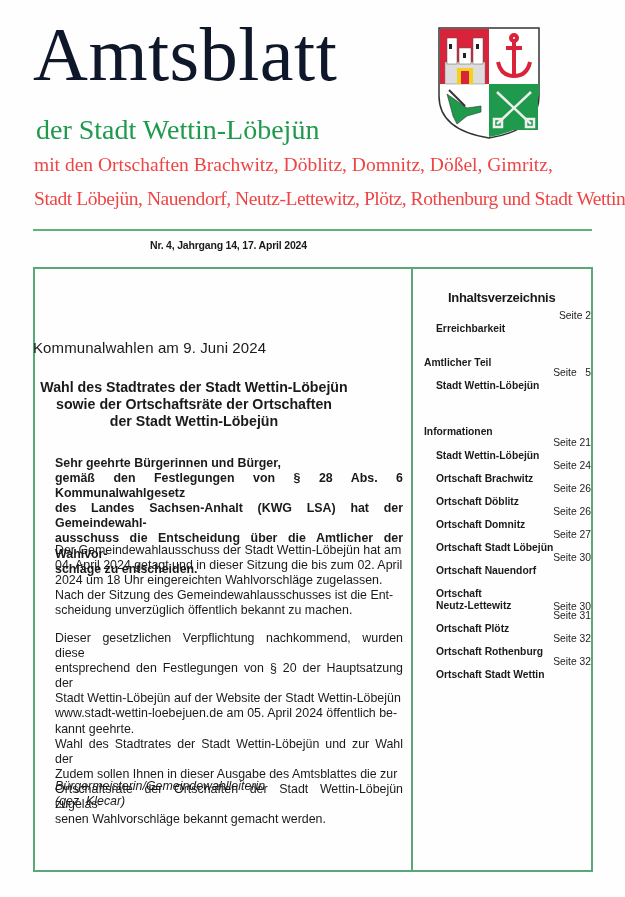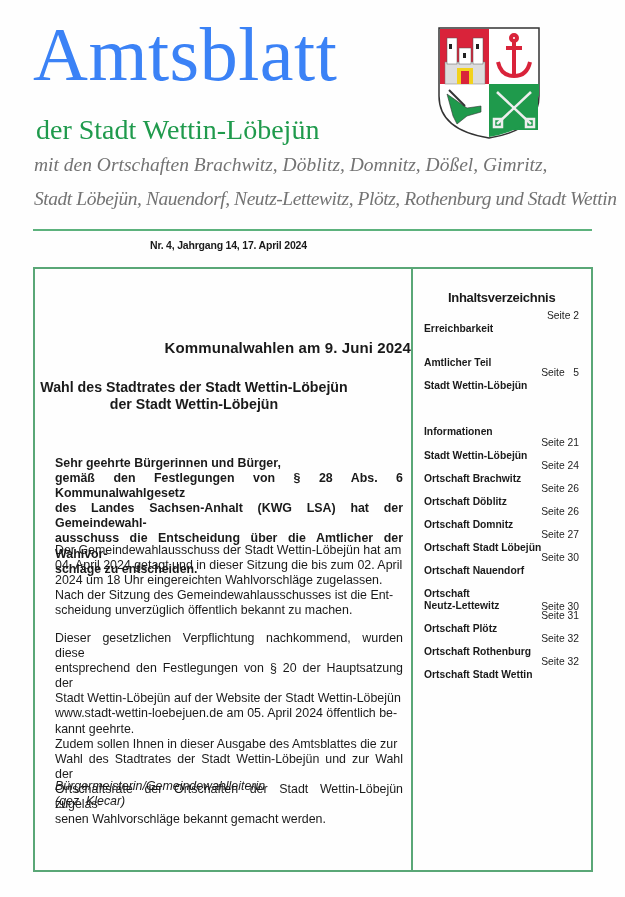--- a/index.html
+++ b/index.html
@@ -1,40 +1,40 @@
 <!DOCTYPE html>
 <html><head>
 <meta charset="utf-8">
 <style>
   html, body { margin:0; padding:0; background:#fefefe; }
   body { width:625px; height:897px; position:relative; overflow:hidden; font-family:"Liberation Sans", sans-serif; color:#1a1a1a; }
   #side-mark { position:absolute; left:23px; top:26px; width:4px; height:16px; font-size:4px; line-height:4px; color:#999; writing-mode:vertical-rl; }
-  #masthead { position:absolute; left:33px; top:8px; font-family:"Liberation Serif", serif; font-size:76px; line-height:92px; color:#3b82f6; letter-spacing:0.5px; }
+  #masthead { position:absolute; left:33px; top:8px; font-family:"Liberation Serif", serif; font-size:76px; line-height:92px; color:#0f172a; letter-spacing:0.5px; }
   #subtitle { position:absolute; left:36px; top:112px; font-family:"Liberation Serif", serif; font-size:28px; line-height:36px; color:#1f9a4c; }
-  .places { position:absolute; left:34px; font-family:"Liberation Serif", serif; font-size:19.5px; line-height:24px; color:#737373; white-space:nowrap;font-style:italic; }
+  .places { position:absolute; left:34px; font-family:"Liberation Serif", serif; font-size:19.5px; line-height:24px; color:#ef4444; white-space:nowrap; }
   #places1 { top:153px; }
   #places2 { top:187px; letter-spacing:-0.45px; }
   #rule { position:absolute; left:33px; top:229px; width:559px; height:2px; background:#5db27d; }
   #issue { position:absolute; left:150px; top:239px; font-size:10.5px; font-weight:bold; letter-spacing:-0.2px;text-align:right; }
   #crest { position:absolute; left:437px; top:26px; width:104px; height:114px; }
   #box { position:absolute; left:33px; top:267px; width:556px; height:601px; border:2px solid #5aa777; }
   #divider { position:absolute; left:411px; top:267px; width:2px; height:605px; background:#5aa777; }
   #main { position:absolute; left:33px; top:267px; width:378px; }
-  #h1 { position:absolute; left:0; width:378px; top:72px; text-align:right; font-size:15px; font-weight:bold; letter-spacing:0.1px; }
+  #h1 { position:absolute; left:0; width:378px; top:72px; text-align:left; font-size:15px; font-weight:normal; letter-spacing:0.1px; }
   #h2 { position:absolute; left:0; width:322px; top:112px; text-align:center; font-size:14.2px; font-weight:bold; line-height:17px; }
   .para { position:absolute; left:22px; width:348px; font-size:12.4px; line-height:15.1px; text-align:justify; }
   .para span { display:block; }
   .para .last { text-align-last:left; }
   #p1 { top:189px;font-weight:bold; }
   #p2 { top:276px; }
   #p3 { top:364px; }
   #sig { position:absolute; left:22px; top:512px; font-size:12.4px; line-height:15.1px; font-style:italic; }
   #toc { position:absolute; left:424px; top:290px; width:160px;padding-left:24px; }
   #toc-title { font-size:13px; font-weight:bold; letter-spacing:-0.3px; }
-  .toc-row { position:absolute; left:0; width:155px; font-size:10.3px; line-height:13px; }
+  .toc-row { position:absolute; left:12px; width:155px; font-size:10.3px; line-height:13px; }
   .toc-label { position:absolute; left:0; font-weight:bold; }
   .toc-page { position:absolute; right:0; bottom:0; color:#222; }
   .toc-heading { position:absolute; left:0; font-size:10.3px; font-weight:bold; }
 </style>
 </head>
 <body>
 
 <div id="side-mark"></div>
 
 <div id="masthead">Amtsblatt</div>
@@ -84,20 +84,21 @@
 <div id="rule"></div>
 <div id="issue">Nr. 4, Jahrgang 14, 17. April 2024</div>
 
 <div id="box"></div>
 <div id="divider"></div>
 
 <div id="main">
   <div id="h1">Kommunalwahlen am 9. Juni 2024</div>
   <div id="h2">
     <div>Wahl des Stadtrates der Stadt Wettin-Löbejün</div>
+    <div>sowie der Ortschaftsräte der Ortschaften</div>
     <div>der Stadt Wettin-Löbejün</div>
   </div>
   <div id="p1" class="para">
     <span class="last">Sehr geehrte Bürgerinnen und Bürger,</span>
     <span>gemäß den Festlegungen von § 28 Abs. 6 Kommunalwahlgesetz</span>
     <span>des Landes Sachsen-Anhalt (KWG LSA) hat der Gemeindewahl-</span>
     <span>ausschuss die Entscheidung über die Amtlicher der Wahlvor-</span>
     <span class="last">schläge zu entscheiden.</span>
   </div>
   <div id="p2" class="para">
@@ -106,22 +107,22 @@
     <span class="last">2024 um 18 Uhr eingereichten Wahlvorschläge zugelassen.</span>
     <span>Nach der Sitzung des Gemeindewahlausschusses ist die Ent-</span>
     <span class="last">scheidung unverzüglich öffentlich bekannt zu machen.</span>
   </div>
   <div id="p3" class="para">
     <span>Dieser gesetzlichen Verpflichtung nachkommend, wurden diese</span>
     <span>entsprechend den Festlegungen von § 20 der Hauptsatzung der</span>
     <span>Stadt Wettin-Löbejün auf der Website der Stadt Wettin-Löbejün</span>
     <span>www.stadt-wettin-loebejuen.de am 05. April 2024 öffentlich be-</span>
     <span class="last">kannt geehrte.</span>
+    <span>Wahl des Stadtrates der Stadt Wettin-Löbejün und zur Wahl der</span>
     <span>Zudem sollen Ihnen in dieser Ausgabe des Amtsblattes die zur</span>
-    <span>Wahl des Stadtrates der Stadt Wettin-Löbejün und zur Wahl der</span>
     <span>Ortschaftsräte der Ortschaften der Stadt Wettin-Löbejün zugelas-</span>
     <span class="last">senen Wahlvorschläge bekannt gemacht werden.</span>
   </div>
   <div id="sig">
     <div>Bürgermeisterin/Gemeindewahlleiterin</div>
     <div>(gez. Klecar)</div>
   </div>
 </div>
 
 <div id="toc">

